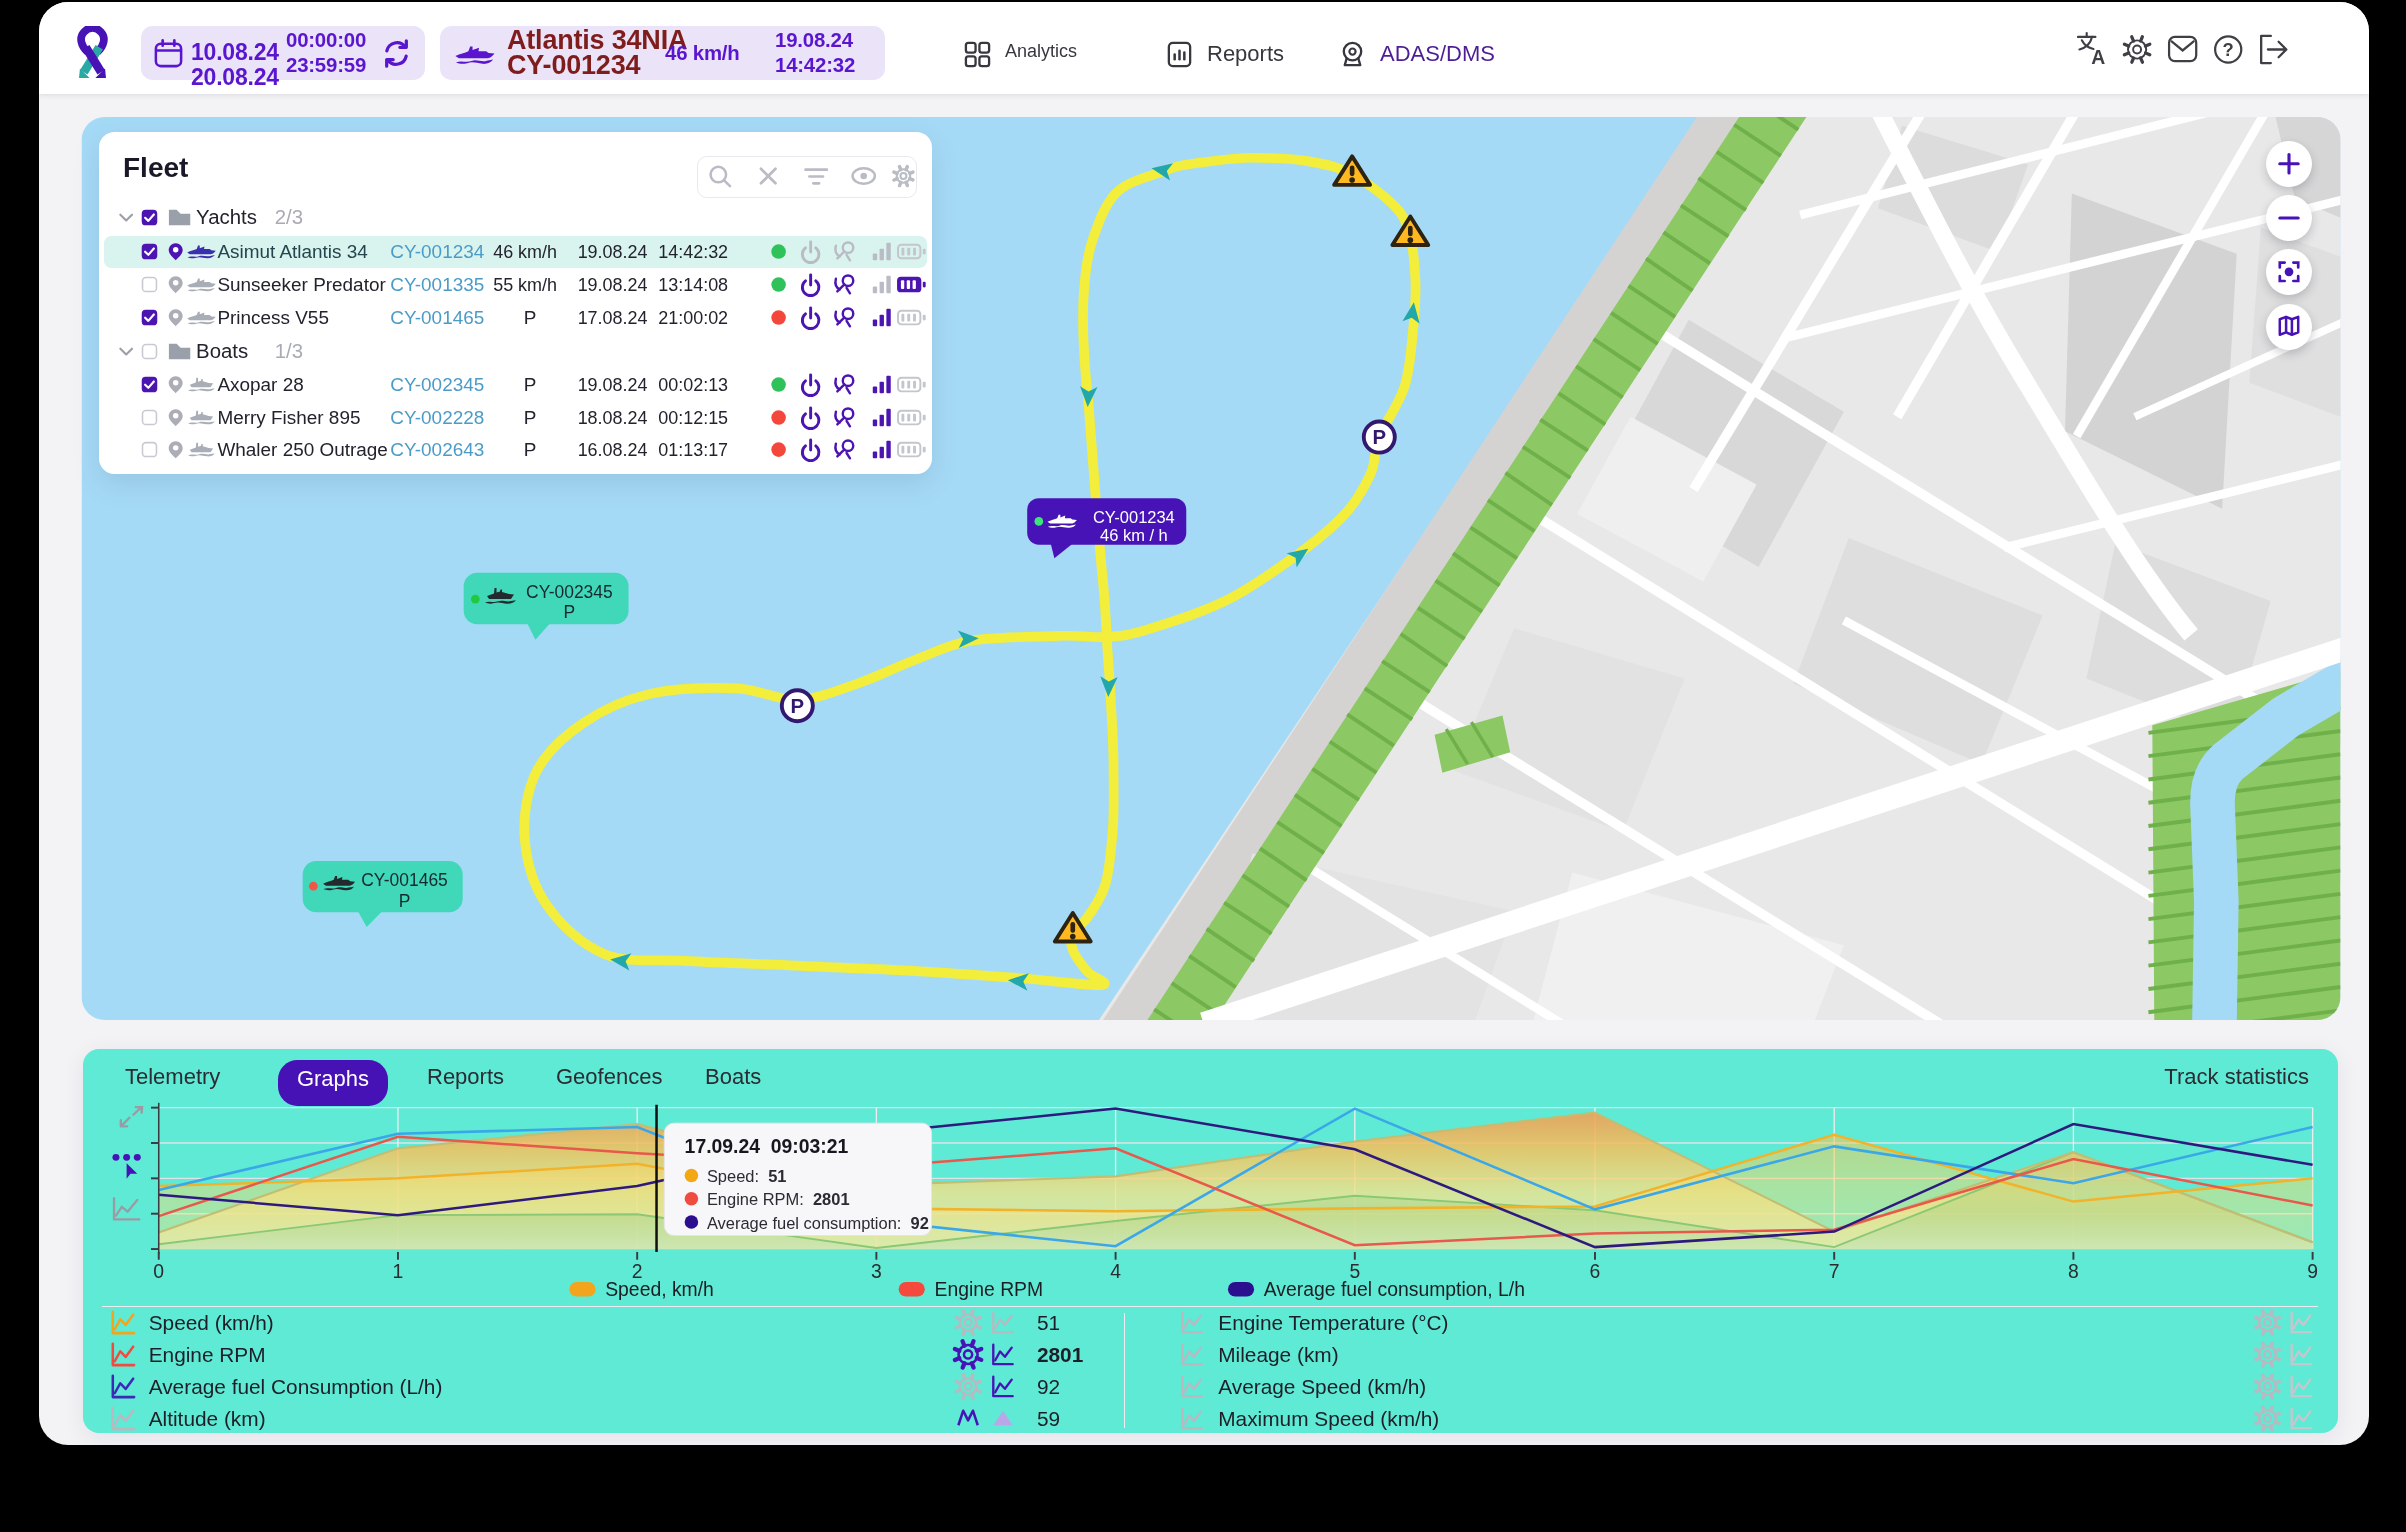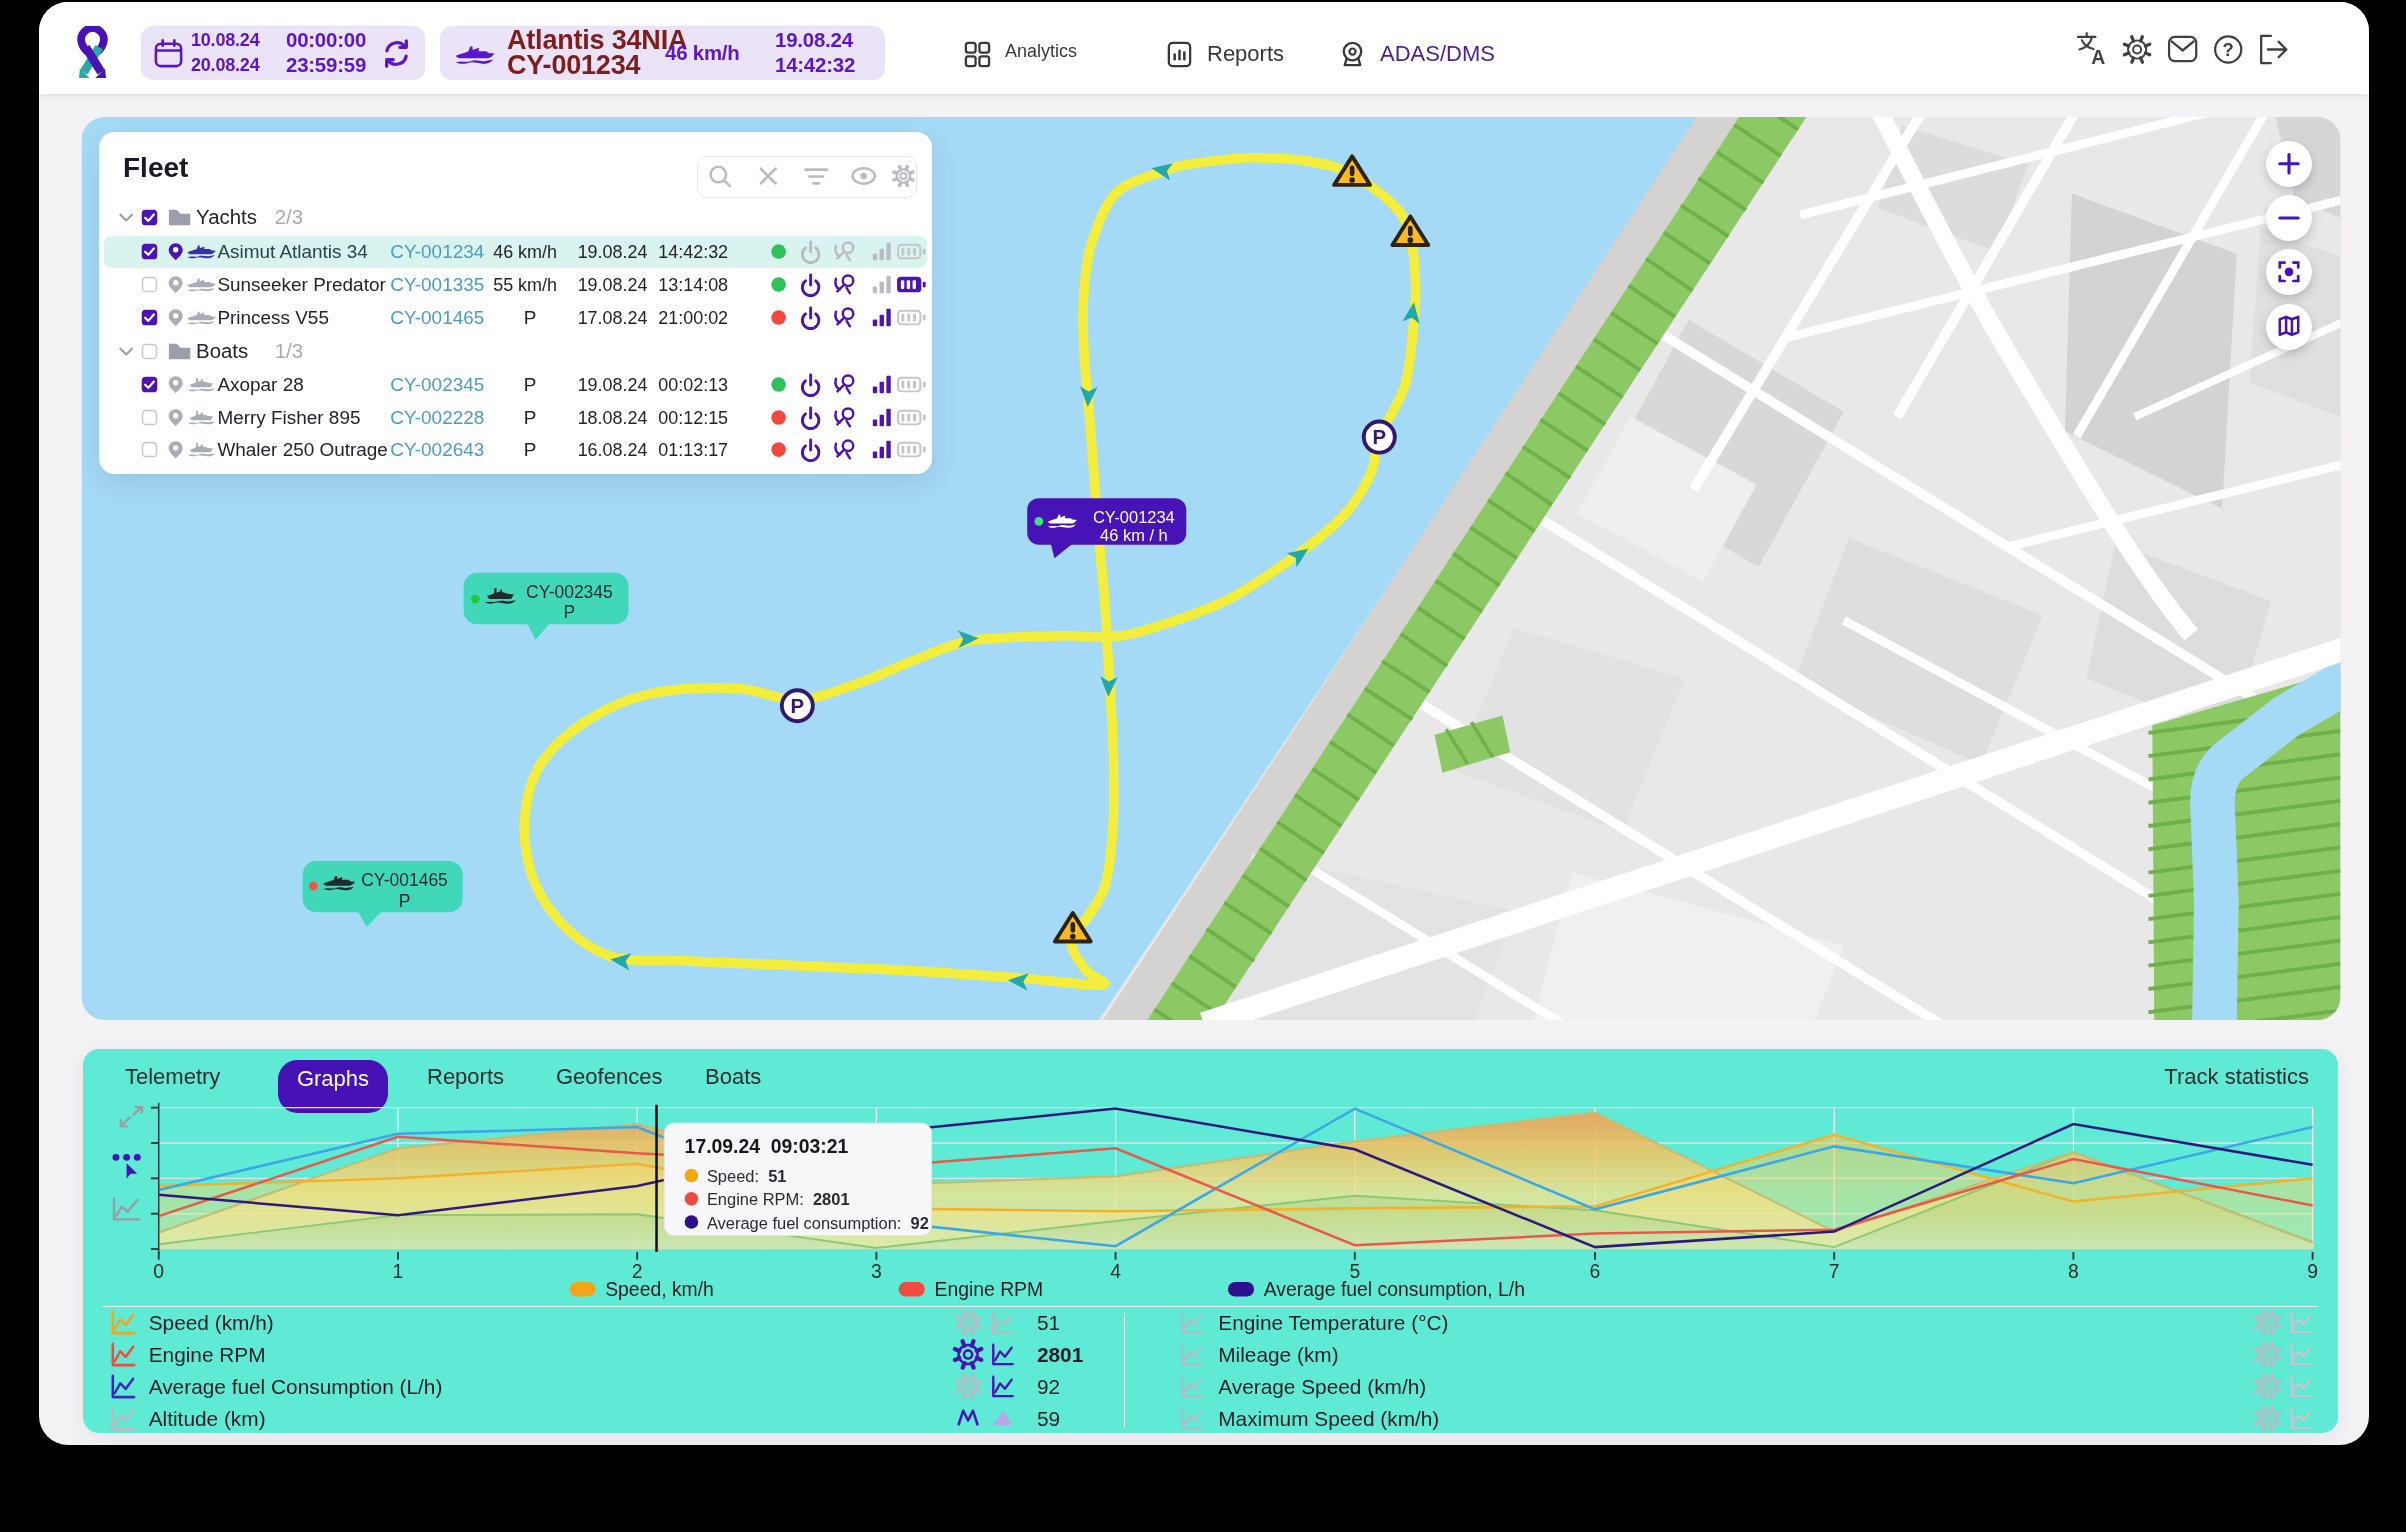--- a/index.html
+++ b/index.html
@@ -13,21 +13,21 @@
 <path d="M10,22 L26,48" stroke="#4713b6" stroke-width="9"></path>
 <path d="M30,44 L20,54 L31,54 Z" fill="#4713b6"></path>
 </svg>
       <div style="position:absolute;left:102px;top:24px;width:284px;height:54px;background:#ebe4f8;border-radius:11.6px"></div>
       <svg width="33" height="33" viewBox="0 0 34 34" style="position:absolute;left:113px;top:35px">
 <rect x="4" y="7" width="26" height="23" rx="5" fill="none" stroke="#5a15cf" stroke-width="2.6"></rect>
 <line x1="4" y1="14" x2="30" y2="14" stroke="#5a15cf" stroke-width="2.6"></line>
 <line x1="11" y1="3.5" x2="11" y2="9" stroke="#5a15cf" stroke-width="2.8" stroke-linecap="round"></line>
 <line x1="23" y1="3.5" x2="23" y2="9" stroke="#5a15cf" stroke-width="2.8" stroke-linecap="round"></line>
 </svg>
-      <div style="position:absolute;left:152px;top:26px;font-size:18px;color:#5a15cf;line-height:25px;font-weight:bold;letter-spacing:-0.2px">10.08.24<br>20.08.24</div>
+      <div style="position:absolute;left:152px;top:38px;font-size:23px;color:#5a15cf;line-height:25px;font-weight:bold;letter-spacing:-0.2px">10.08.24<br>20.08.24</div>
       <div style="position:absolute;left:247px;top:26px;font-size:20.4px;color:#5a15cf;line-height:25px;font-weight:bold;letter-spacing:-0.2px">00:00:00<br>23:59:59</div>
       <svg width="31" height="31" viewBox="0 0 24 24" style="position:absolute;left:342px;top:36px">
 <path d="M4.5,10 a8,8 0 0 1 14.2,-3.2" fill="none" stroke="#5a15cf" stroke-width="2.5" stroke-linecap="round"></path>
 <path d="M19.5,14 a8,8 0 0 1 -14.2,3.2" fill="none" stroke="#5a15cf" stroke-width="2.5" stroke-linecap="round"></path>
 <path d="M19.6,2.2 L19.6,7.2 L14.6,7.2" fill="none" stroke="#5a15cf" stroke-width="2.5" stroke-linecap="round" stroke-linejoin="round"></path>
 <path d="M4.4,21.8 L4.4,16.8 L9.4,16.8" fill="none" stroke="#5a15cf" stroke-width="2.5" stroke-linecap="round" stroke-linejoin="round"></path>
 </svg>
       <div style="position:absolute;left:401px;top:24px;width:445px;height:54px;background:#ebe4f8;border-radius:11.6px"></div>
       <svg width="47" height="31" viewBox="0 0 48 32" style="position:absolute;left:413px;top:36px">
         <g transform="translate(2,2) scale(1.2222222222222223)">
@@ -480,21 +480,21 @@
 <circle cx="23.5" cy="135" r="4.5" fill="#4713b6" stroke="none"></circle>
 </g>
 <g stroke="#4713b6" stroke-width="2.6" fill="none" stroke-linejoin="round">
 <path d="M14,184 L14,200 L20.5,197.5 L26.5,200 L33,197.5 L33,181.5 L26.5,184 L20.5,181.5 Z"></path>
 <line x1="20.5" y1="181.5" x2="20.5" y2="197.5"></line>
         <line x1="26.5" y1="184" x2="26.5" y2="200"></line>
 </g>
 </svg>
 <div style="position:absolute;left:44px;top:1047px;width:2255px;height:384px;background:#5eead4;border-radius:16px;box-shadow:0 5.8px 23px rgba(30,30,60,0.07)">
       <div style="position:absolute;top:15.5px;font-size:22px;color:#2b2b33;left:42px">Telemetry</div>
-      <div style="position:absolute;left:195px;top:10.7px;width:110px;height:53px;background:#4712b5;border-radius:19.4px;color:#fff;font-size:22px;text-align:center;line-height:37px">Graphs</div>
+      <div style="position:absolute;left:195px;top:10.7px;width:110px;height:46px;background:#4712b5;border-radius:19.4px;color:#fff;font-size:22px;text-align:center;line-height:37px">Graphs</div>
       <div style="position:absolute;top:15.5px;font-size:22px;color:#2b2b33;left:344px">Reports</div>
       <div style="position:absolute;top:15.5px;font-size:22px;color:#2b2b33;left:473px">Geofences</div>
       <div style="position:absolute;top:15.5px;font-size:22px;color:#2b2b33;left:622px">Boats</div>
       <div style="position:absolute;top:15.5px;font-size:22px;color:#2b2b33;right:29px">Track statistics</div>
       <svg width="2255" height="215" viewBox="85 1130 2324 222" style="position:absolute;left:0px;top:48px">
         <defs>
 <linearGradient id="goliv" x1="0" y1="1141" x2="0" y2="1287" gradientUnits="userSpaceOnUse">
 <stop offset="0" stop-color="#f09a55" stop-opacity="0.9"></stop>
             <stop offset="0.3" stop-color="#f5c25e" stop-opacity="0.85"></stop>
 <stop offset="0.6" stop-color="#f2e38c" stop-opacity="0.8"></stop>

